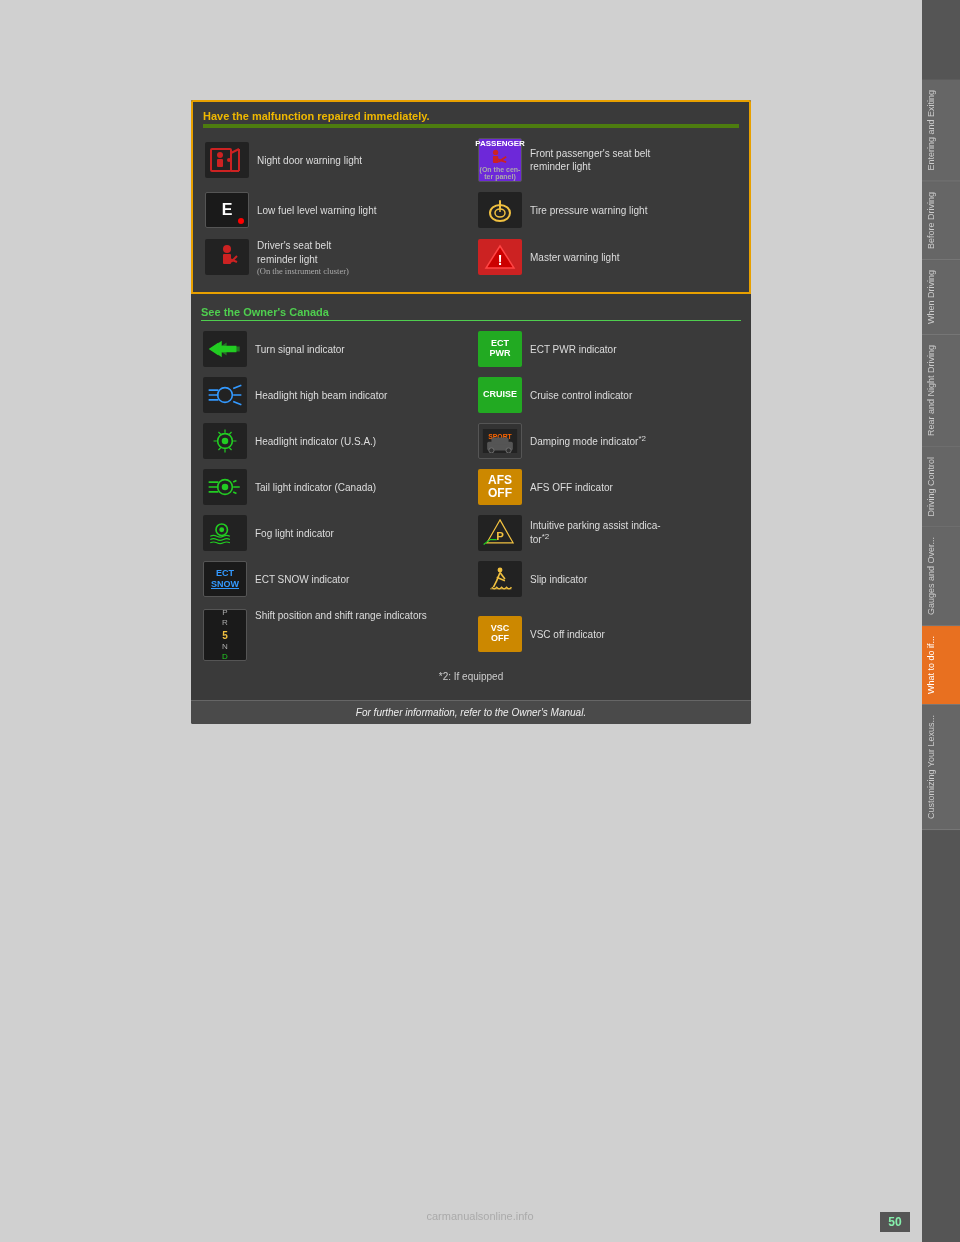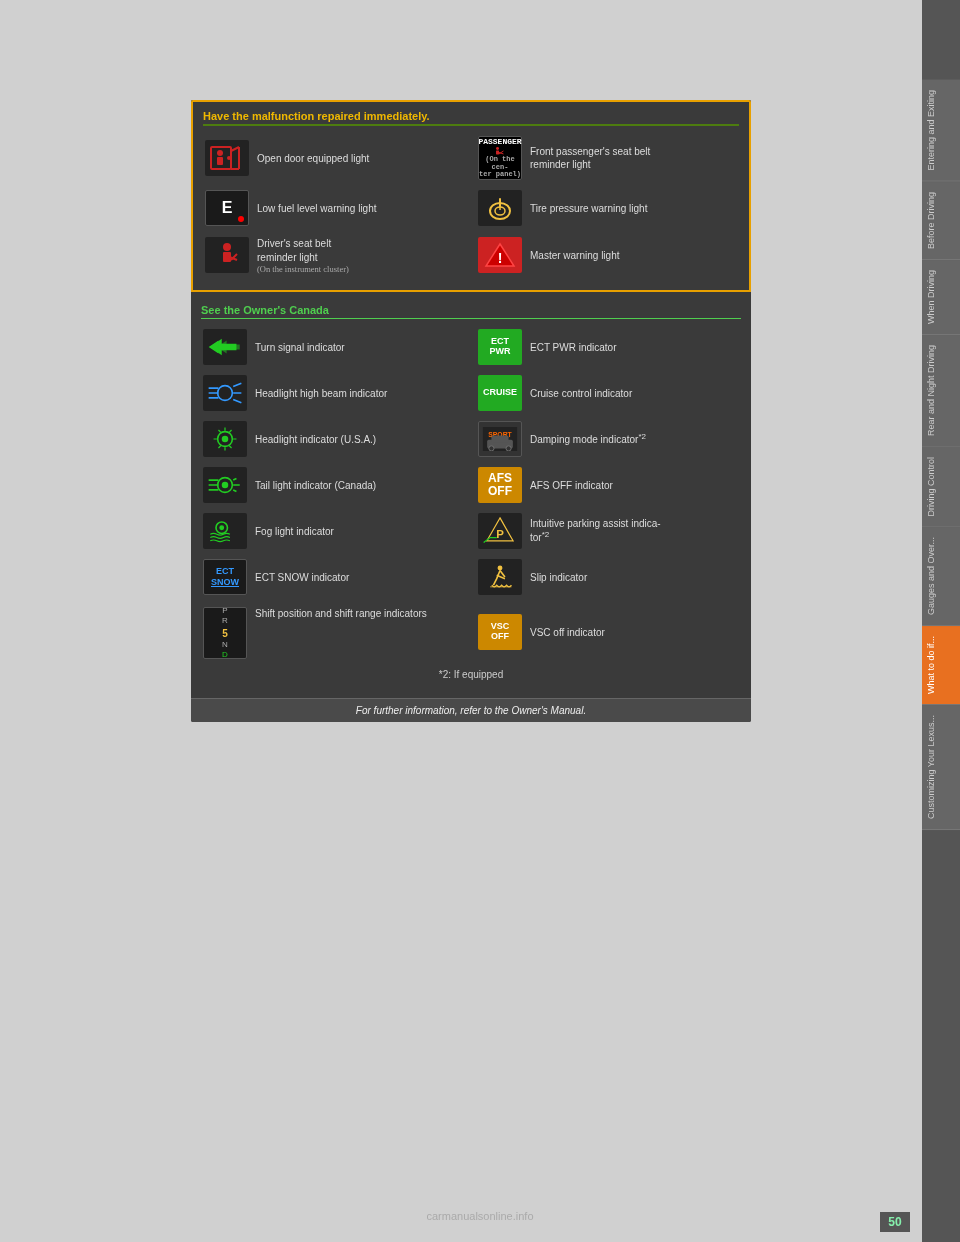--- a/index.html
+++ b/index.html
@@ -37,21 +37,21 @@
     .section-warning {
       background: #3a3a3a;
       border: 2px solid #e8a000;
       padding: 8px 10px 12px;
     }
     .section-warning-title {
       color: #f0b800;
       font-size: 11px;
       font-weight: bold;
       margin-bottom: 6px;
-      border-bottom: 2px solid #4d7c0f;
+      border-bottom: 4px solid #4d7c0f;
       padding-bottom: 2px;
     }
     .section-manual {
       background: #3a3a3a;
       padding: 8px 10px 12px;
       margin-top: 4px;
     }
     .section-manual-title {
       color: #4fce4f;
       font-size: 11px;
@@ -265,35 +265,34 @@
       height: 52px;
       flex-shrink: 0;
       display: flex;
       flex-direction: column;
       align-items: center;
       justify-content: center;
       border-radius: 2px;
       border: 1px solid #555;
     }
     .passenger-box {
-      background: #000000;
+      background: #6d28d9;
       color: white;
       font-size: 8px;
       font-weight: bold;
       text-align: center;
       width: 44px;
       height: 44px;
       flex-shrink: 0;
       display: flex;
       flex-direction: column;
       align-items: center;
       justify-content: center;
       border-radius: 2px;
       border: 1px solid #555;
-      font-family: Liberation Mono, monospace;
     }
     .e-box {
       background: #1a1a1a;
       color: white;
       font-size: 14px;
       font-weight: bold;
       text-align: center;
       width: 44px;
       height: 36px;
       flex-shrink: 0;
@@ -331,21 +330,21 @@
                 <rect x="2" y="4" width="20" height="22" rx="1" stroke="#cc2222" stroke-width="2" fill="none"></rect>
                 <line x1="22" y1="8" x2="30" y2="4" stroke="#cc2222" stroke-width="2"></line>
                 <line x1="22" y1="26" x2="30" y2="26" stroke="#cc2222" stroke-width="2"></line>
                 <line x1="30" y1="4" x2="30" y2="26" stroke="#cc2222" stroke-width="2"></line>
                 <circle cx="20" cy="15" r="2" fill="#cc2222"></circle>
 
                 <circle cx="11" cy="10" r="3" fill="#cc2222"></circle>
                 <rect x="8" y="14" width="6" height="8" rx="1" fill="#cc2222"></rect>
               </svg>
             </div>
-            <span class="label-text">Open door equipped light</span>
+            <span class="label-text">Night door warning light</span>
           </div>
 
           <div class="indicator-row">
             <div class="passenger-box">
               <span style="font-size:8px; color:#fff; font-weight:bold; display:block;">PASSENGER</span>
               <svg viewBox="0 0 30 20" width="28" height="18" fill="none">
                 <circle cx="10" cy="5" r="3" fill="#cc2222"></circle>
                 <rect x="7" y="9" width="6" height="8" rx="1" fill="#cc2222"></rect>
                 <path d="M10 12 L22 16" stroke="#cc2222" stroke-width="2"></path>
                 <path d="M13 16 L22 10" stroke="#cc2222" stroke-width="2"></path>

